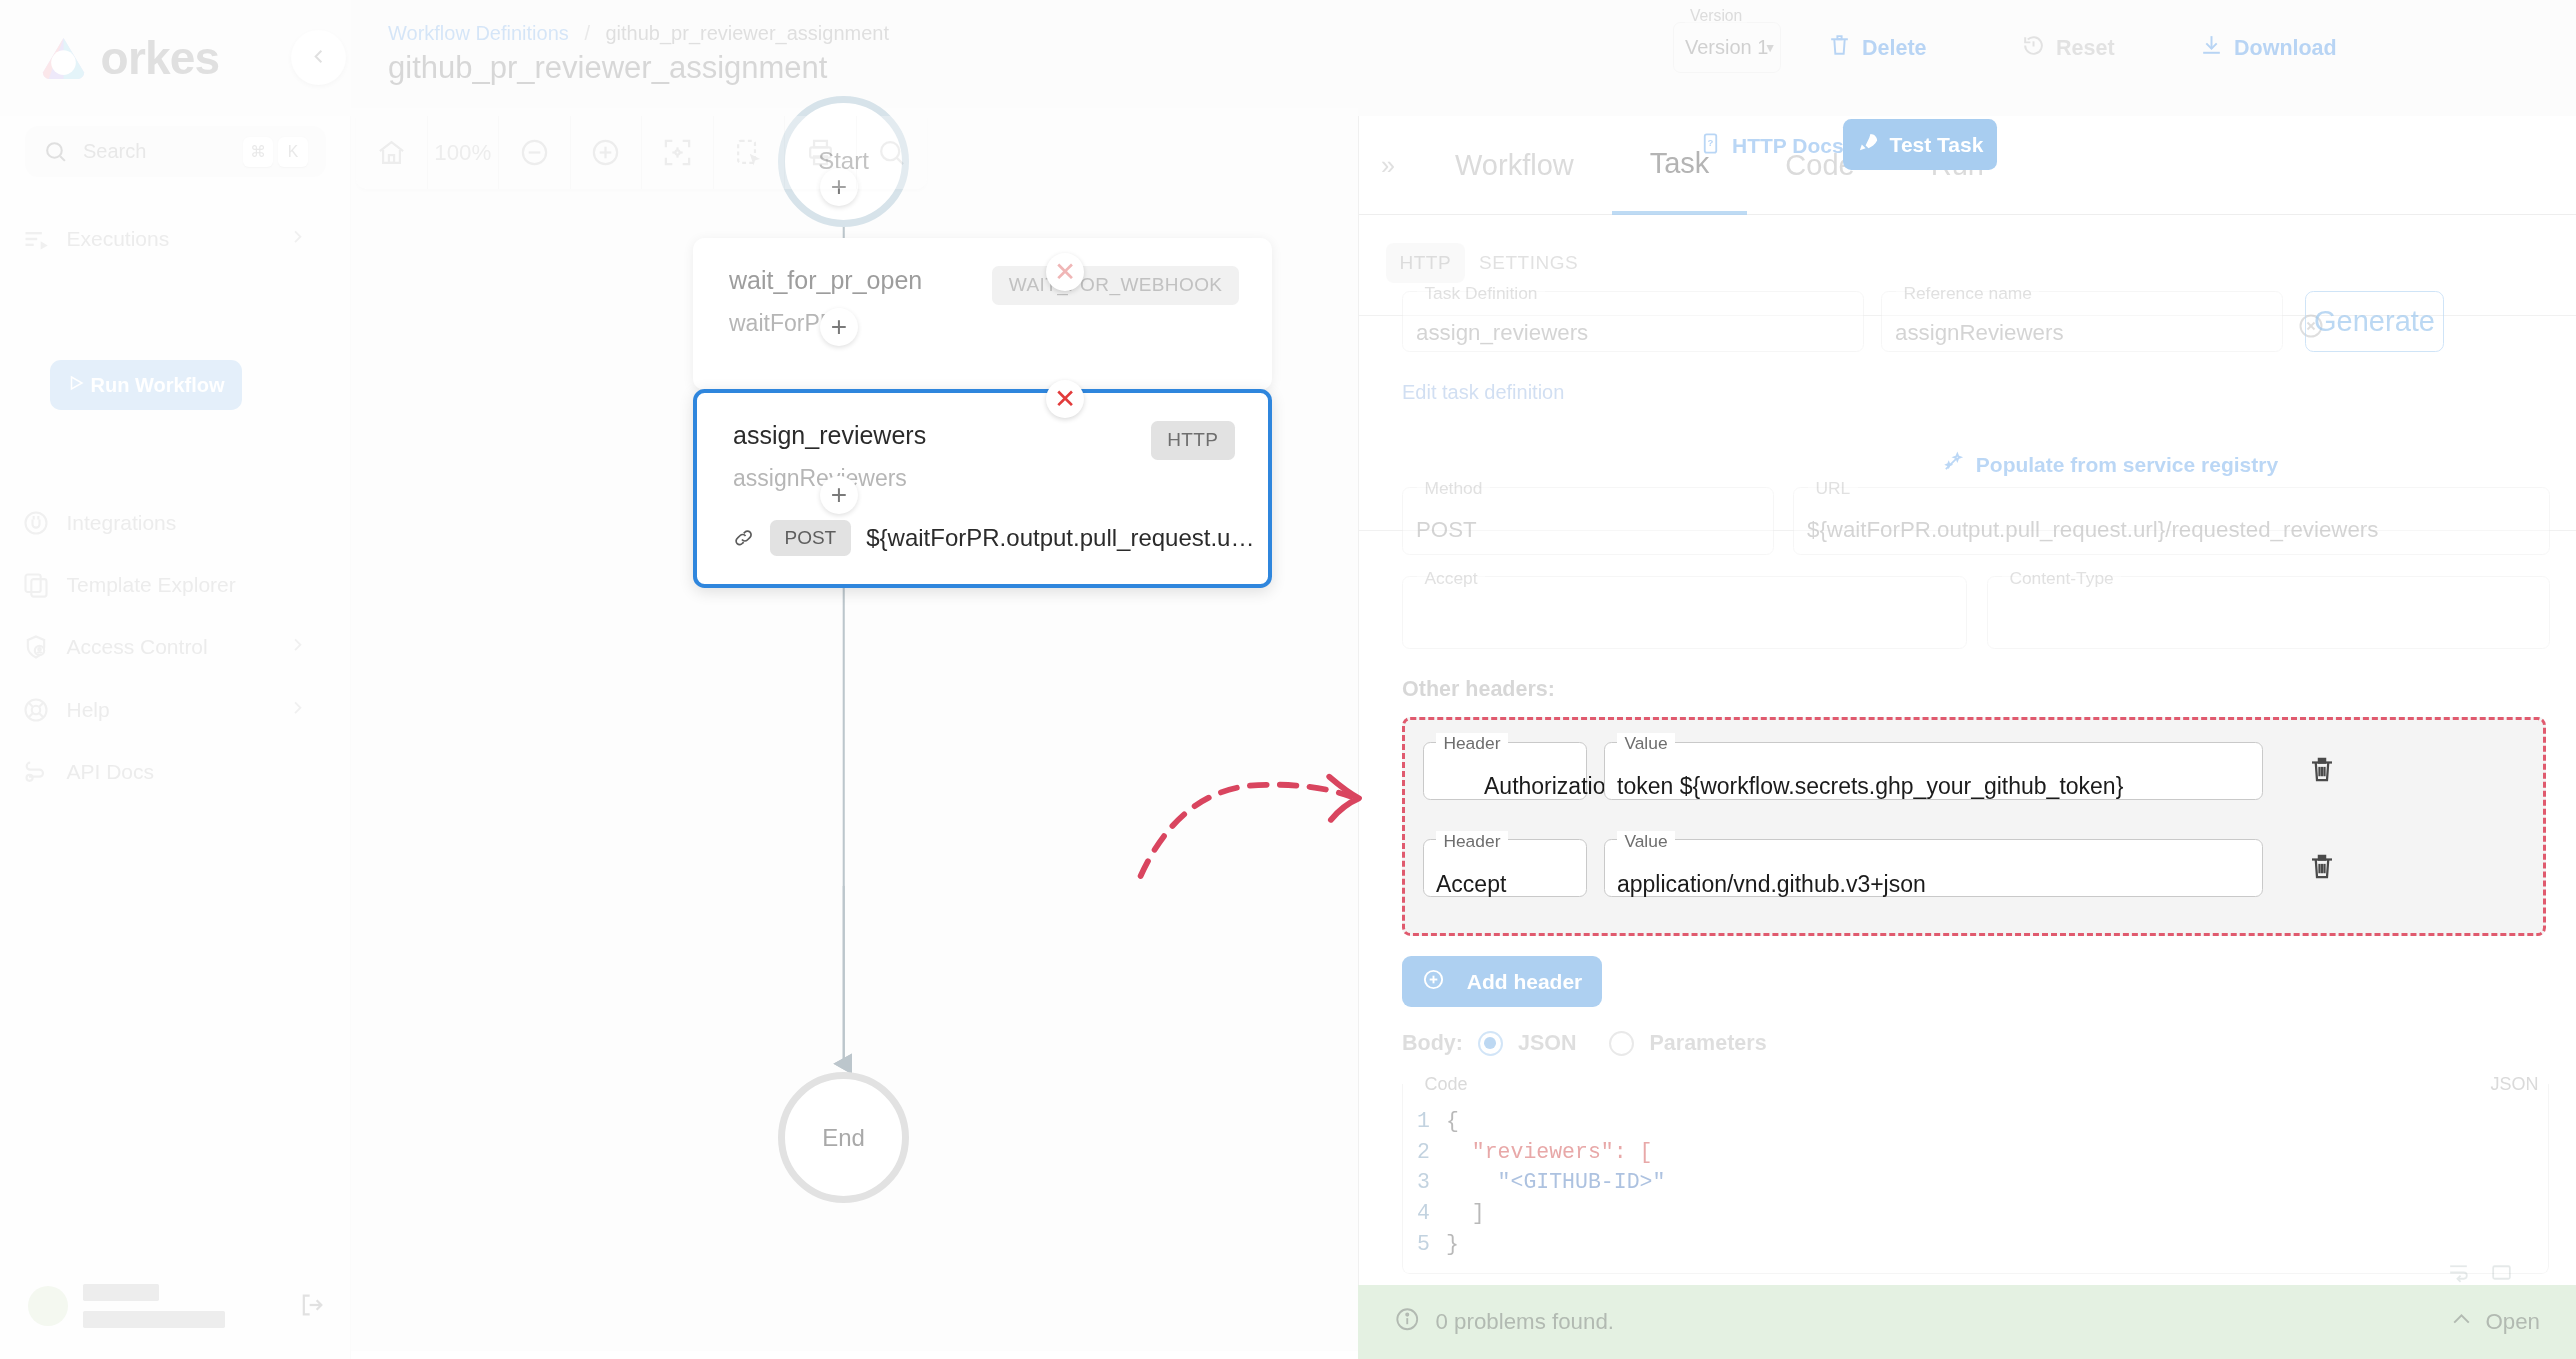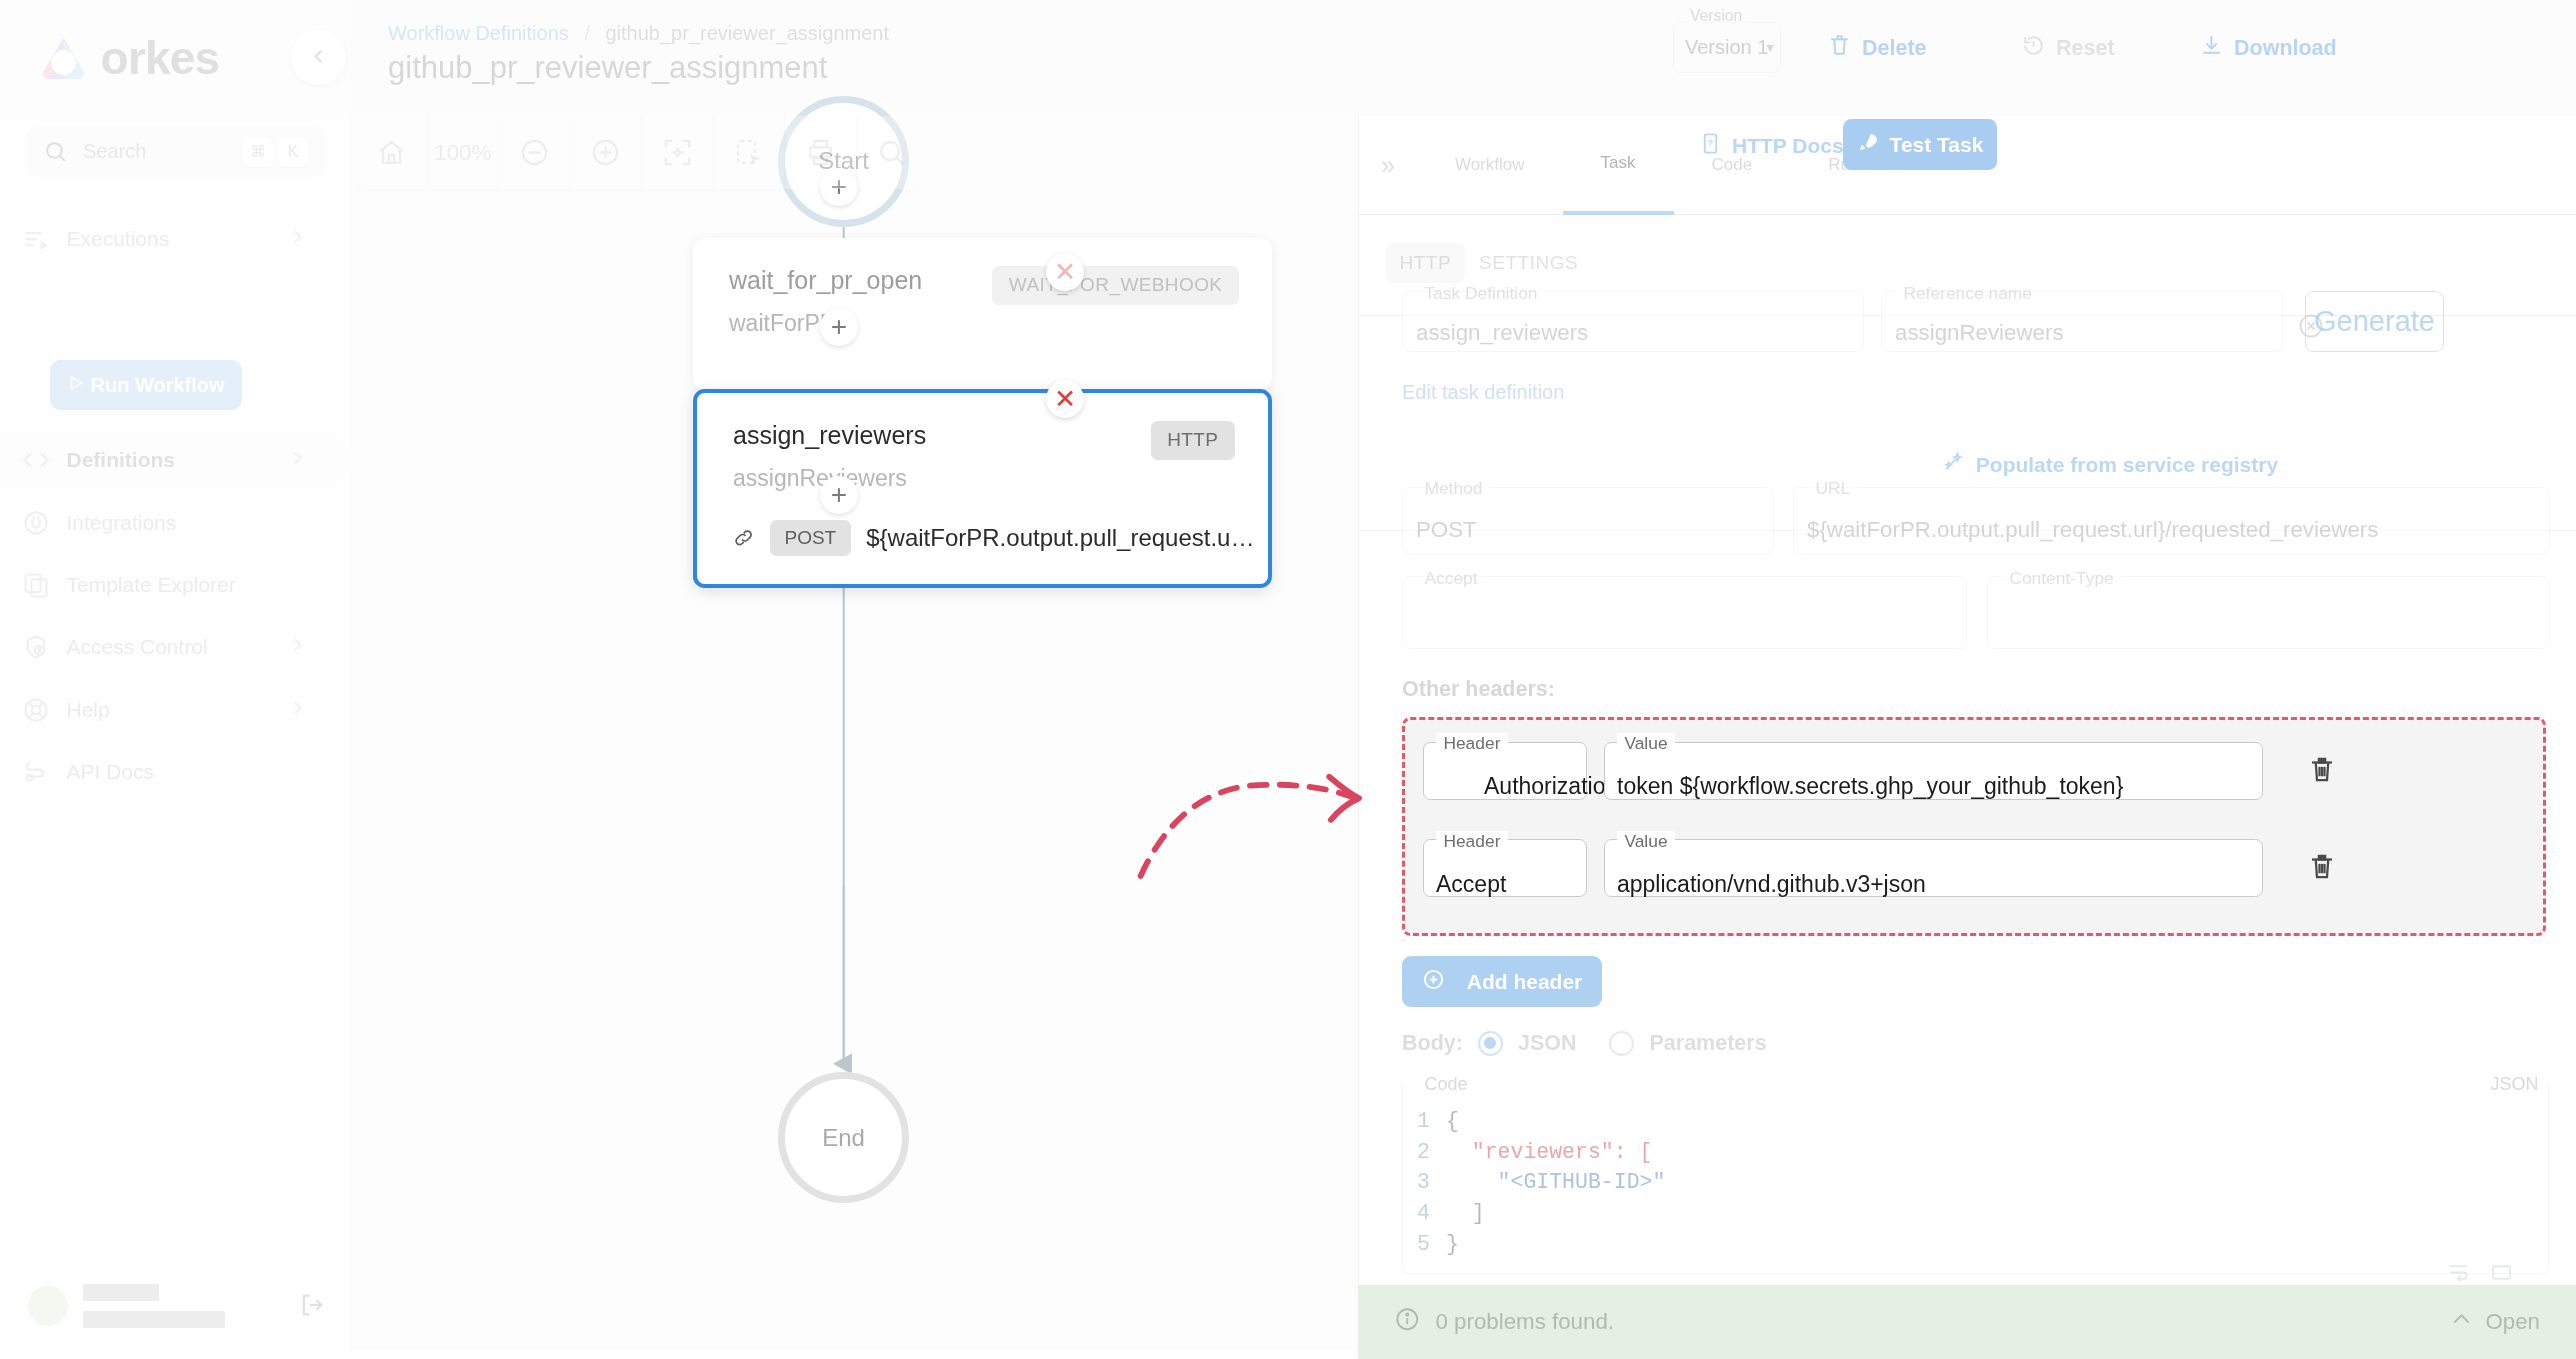--- a/index.html
+++ b/index.html
@@ -121,21 +121,21 @@
               box-shadow:0 1.7px 5px rgba(0,0,0,.12); display:flex; align-items:center;
               justify-content:center; font-size:28px; color:#7a7a7a; font-weight:300; }
 
   
   #rightpanel { position:absolute; left:1358px; top:116px; width:1218px; height:1243px;
                 background:#fff; border-left:0.8px solid #f0f0f0; }
   .rp-tabs { position:absolute; left:0; top:0; width:1218px; height:99px;
              border-bottom:0.8px solid #eee; display:flex; align-items:center; }
   .rp-chev { width:58px; display:flex; align-items:center; justify-content:center;
              color:#c7c7c7; font-size:25px; opacity:.55; }
-  .rp-tab { font-size:17px; color:#cfcfcf; padding:0 38px; height:99px;
+  .rp-tab { font-size:29px; color:#cfcfcf; padding:0 38px; height:99px;
             display:flex; align-items:center; opacity:.75; }
   .rp-tab.active { color:#9b9b9b; border-bottom:4.1px solid #a9cff1; }
 
   .seg { position:absolute; left:26.5px; top:127px; display:flex; opacity:.42; }
   .seg-item { font-size:19px; color:#b9b9b9; padding:9px 14px; border-radius:7.4px; letter-spacing:0.5px; }
   .seg-item.active { background:#f2f2f2; color:#adadad; }
   .http-docs { position:absolute; left:1699px; top:132px; display:flex; align-items:center; gap:10px;
                font-size:21px; font-weight:600; color:#8fbdf0; opacity:.62; }
   .test-task { position:absolute; left:1843px; top:119px; width:154px; height:51px; border-radius:8.3px;
                background:#a8cdf0; color:#fff; font-size:21px; font-weight:600;
@@ -253,34 +253,20 @@
 
     <div class="run-wf-btn">
       <span>
         <svg width="18" height="18" viewBox="0 0 24 24" fill="none" stroke="currentColor" stroke-width="2">
             <polygon points="6,4 20,12 6,20"></polygon>
           </svg>
       </span>
       <span>Run Workflow</span>
     </div>
 
-    <div class="nav-item active" style="top:435px">
-      <span class="n-ico">
-        <svg width="28" height="28" viewBox="0 0 24 24" fill="none" stroke="currentColor" stroke-width="2">
-          <polyline points="8 6 2 12 8 18"></polyline>
-            <polyline points="16 6 22 12 16 18"></polyline>
-        </svg>
-      </span>
-      <span>Definitions</span>
-      <span class="n-chev">
-        <svg width="21.5" height="21.5" viewBox="0 0 24 24" fill="none" stroke="currentColor" stroke-width="2">
-            <polyline points="9 6 15 12 9 18"></polyline>
-          </svg>
-      </span>
-    </div>
 
     <div class="nav-item" style="top:498px">
       <span class="n-ico">
         <svg width="28" height="28" viewBox="0 0 24 24" fill="none" stroke="currentColor" stroke-width="1.8">
           <circle cx="12" cy="12" r="9"></circle>
             <path d="M9 9v4a3 3 0 0 0 6 0V9"></path>
             <line x1="10" y1="6" x2="10" y2="9"></line>
             <line x1="14" y1="6" x2="14" y2="9"></line>
         </svg>
       </span>

